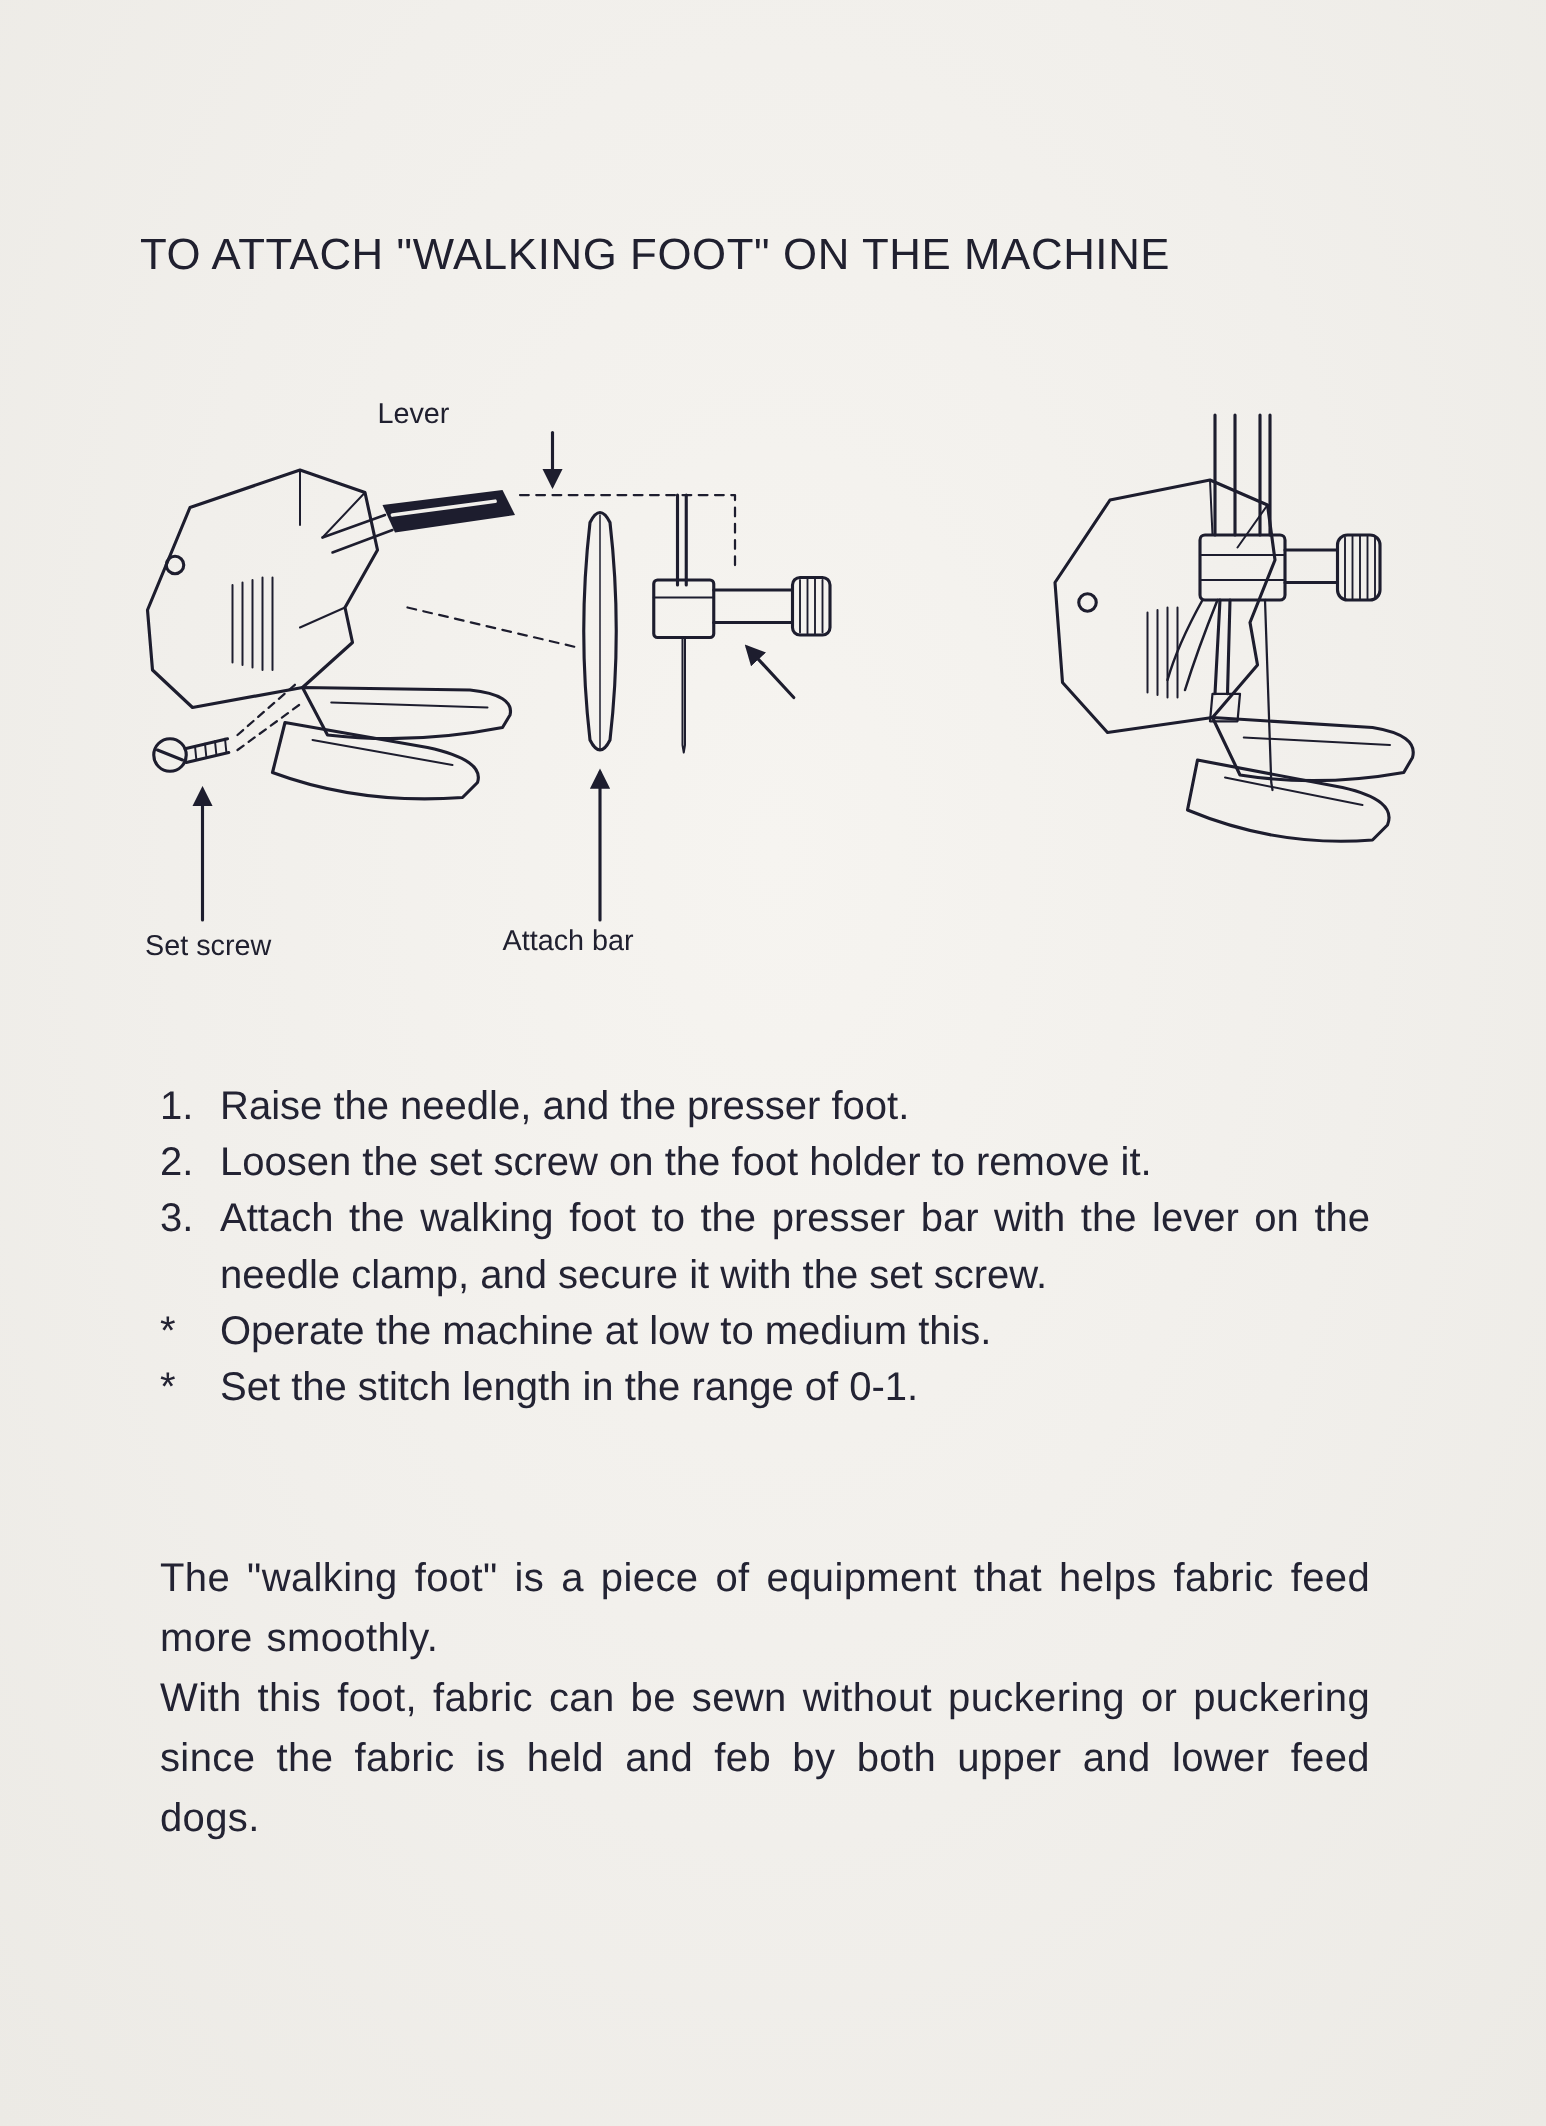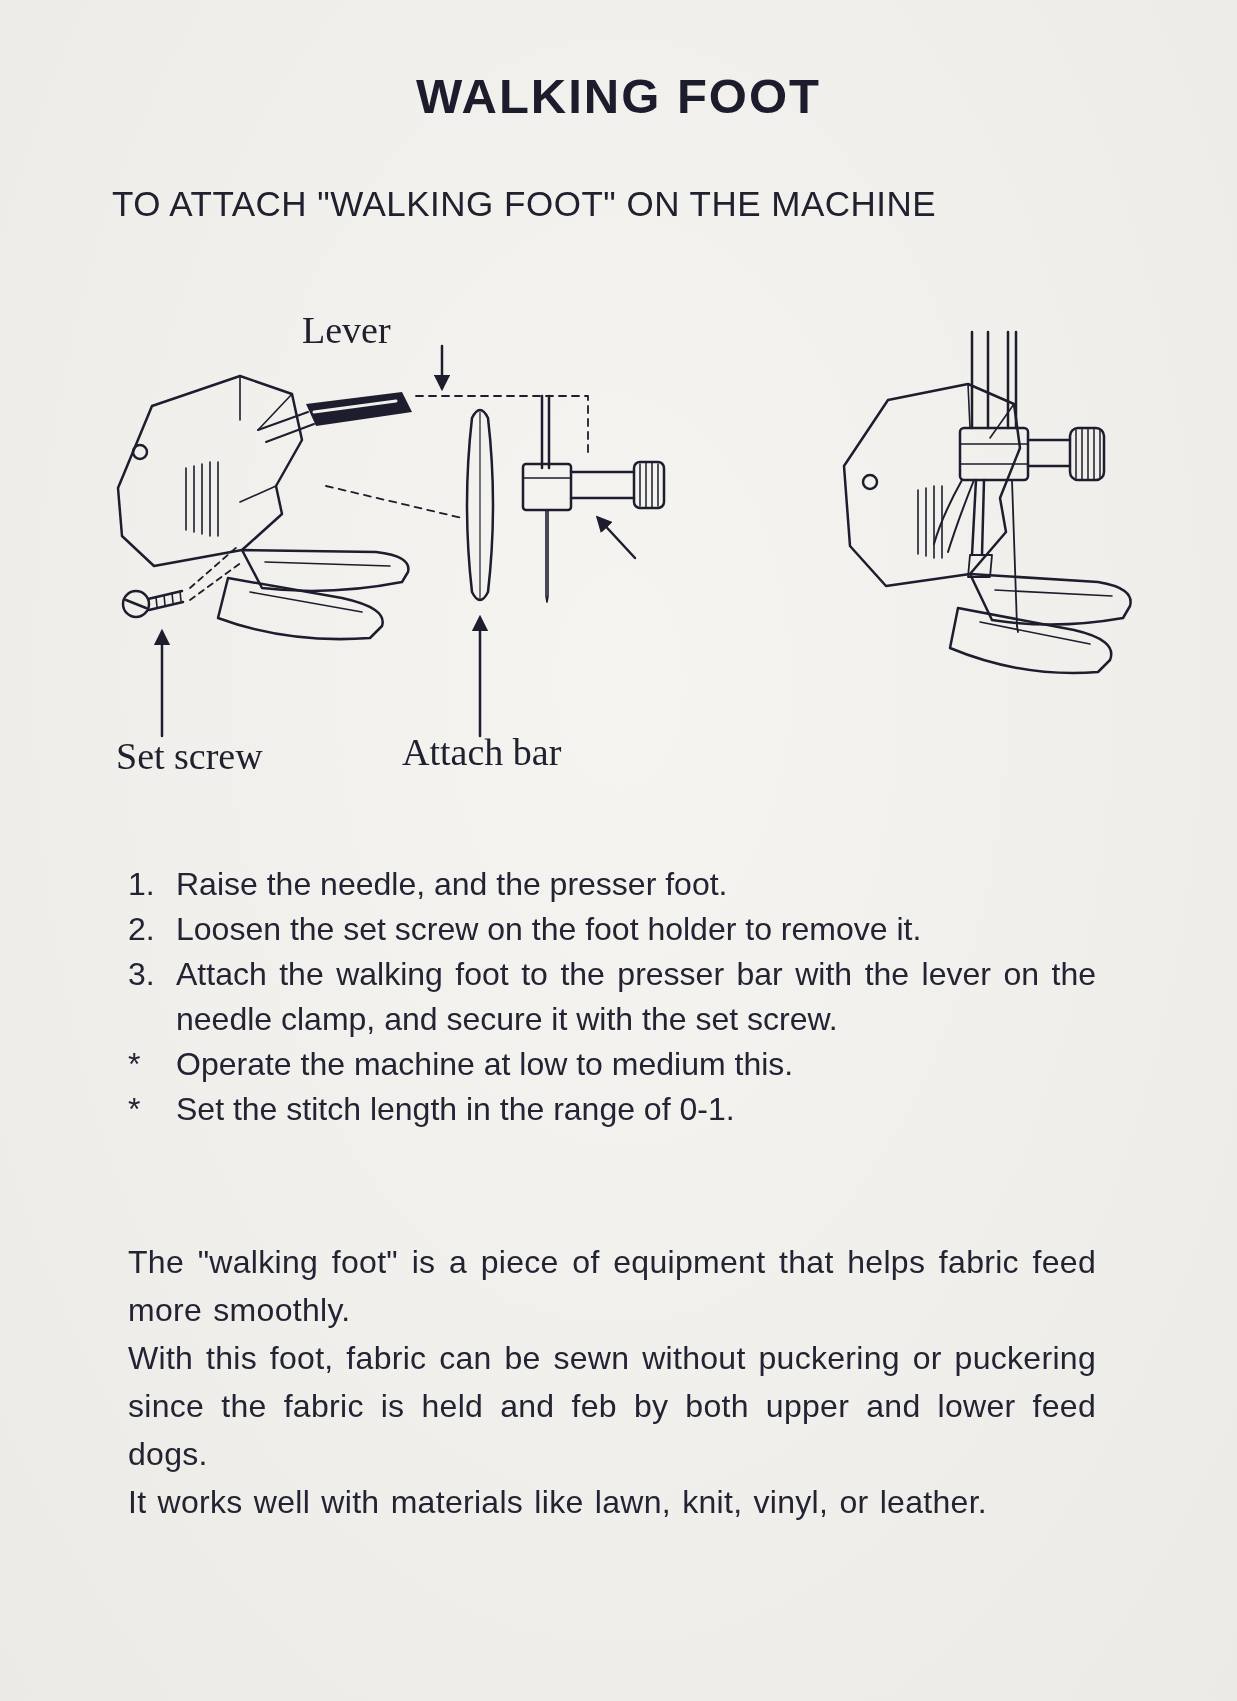--- a/index.html
+++ b/index.html
@@ -22,23 +22,22 @@
     position:absolute;top:184px;left:112px;width:1010px;
     font-size:35px;letter-spacing:0.5px;
     color:#20202f;
     white-space:nowrap;
   }
   .diagram-section{
     position:absolute;top:300px;left:0;width:1237px;height:520px;
   }
   .diagram-label{
     position:absolute;
-    font-size:38px;color:#20202f;line-height:37px;
+    font-size:23px;color:#20202f;line-height:37px;
     z-index:2;
-    font-family:Liberation Serif, serif;
   }
   .lbl-lever{left:302px;top:12px;}
   .lbl-needle-clamp{left:585px;top:278px;width:125px;}
   .lbl-set-screw{left:100px;top:438px;white-space:nowrap;margin-left:16px;}
   .lbl-presser-bar{left:402px;top:434px;white-space:nowrap;}
   svg.diagram{position:absolute;z-index:1;}
   .svg-left{left:90px;top:0;}
   .svg-right{left:830px;top:30px;}
   .instructions{
     position:absolute;top:862px;left:128px;width:968px;
@@ -52,21 +51,20 @@
     font-size:32px;line-height:48px;color:#232333;
     letter-spacing:0.3px;word-spacing:2px;
   }
   .paragraphs p{margin:0;text-align:justify;}
 </style>
 </head>
 <body>
 
 <div class="page">
 
-  <div class="title">WALKING FOOT</div>
 
   <div class="subtitle">TO ATTACH "WALKING FOOT" ON THE MACHINE</div>
 
   <div class="diagram-section">
 
     <div class="diagram-label lbl-lever">Lever</div>
     <div class="diagram-label lbl-set-screw">Set screw</div>
     <div class="diagram-label lbl-presser-bar">Attach bar</div>
 
     <svg class="diagram svg-left" width="620" height="480" viewBox="0 0 620 480" xmlns="http://www.w3.org/2000/svg">
@@ -192,16 +190,15 @@
     </div>
     <div class="instr-row">
       <span class="instr-marker">*</span>
       <span class="instr-text">Set the stitch length in the range of 0-1.</span>
     </div>
   </div>
 
   <div class="paragraphs">
     <p>The "walking foot" is a piece of equipment that helps fabric feed more smoothly.</p>
     <p>With this foot, fabric can be sewn without puckering or puckering since the fabric is held and feb by both upper and lower feed dogs.</p>
-    <p>It works well with materials like lawn, knit, vinyl, or leather.</p>
   </div>
 
 </div>
 
 </body></html>

